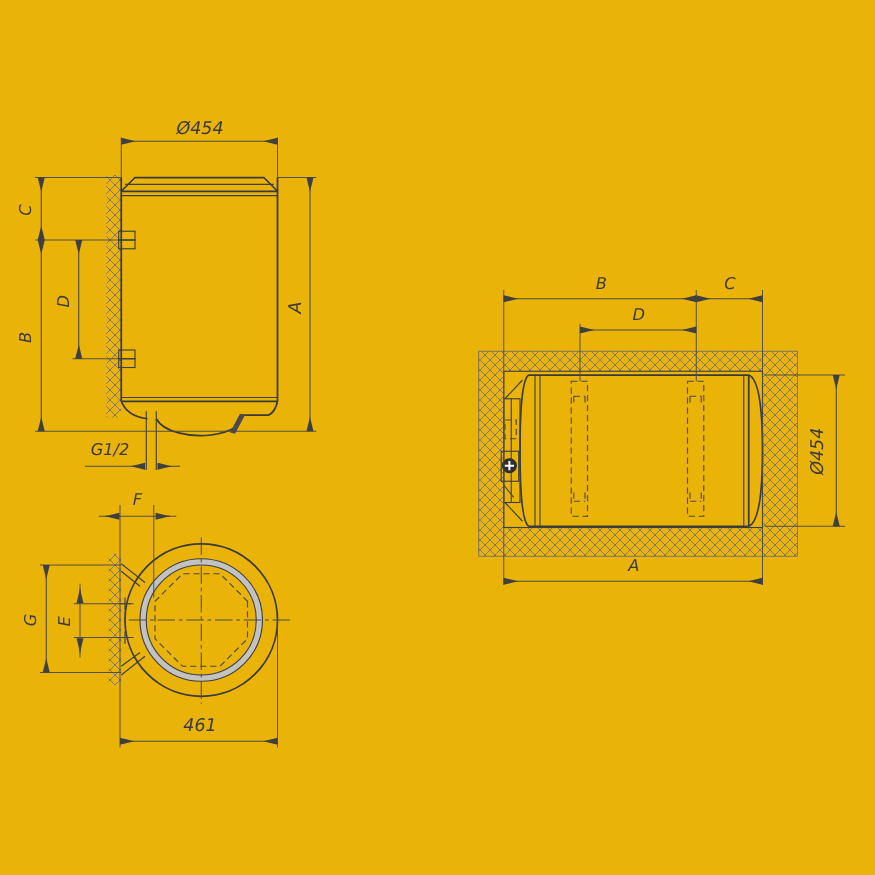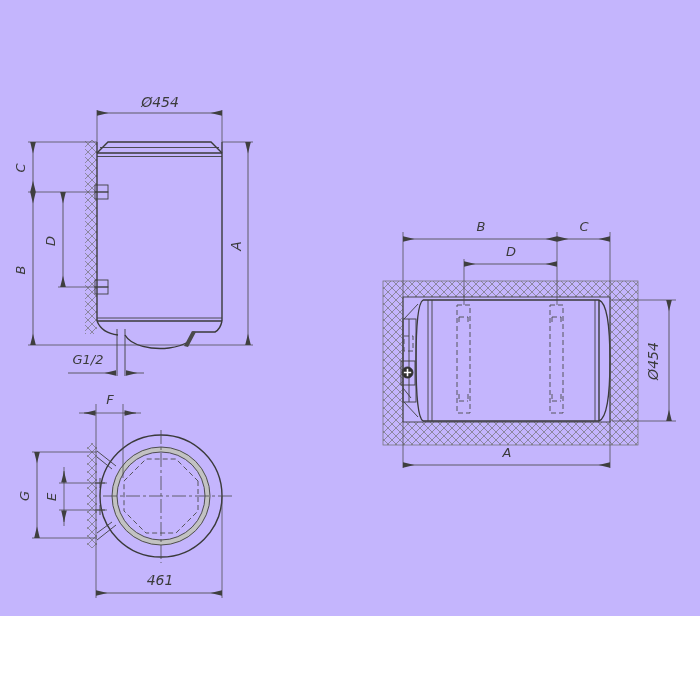--- a/index.html
+++ b/index.html
@@ -1,16 +1,16 @@
 <!DOCTYPE html>
 <html><head>
 <meta charset="utf-8">
 <style>
   html,body{margin:0;padding:0;background:#ffffff;}
-  .canvas{position:relative;width:700px;height:616px;background:#c4b5fd;overflow:hidden;
+  .canvas{position:relative;width:700px;height:700px;background:#eab308;overflow:hidden;
           font-family:"DejaVu Sans",sans-serif;}
   svg{display:block;}
   .dimtext{font-family:"DejaVu Sans",sans-serif;font-style:italic;font-size:14px;fill:#3b3b3b;}
   .dimtext.small{font-size:13px;}
   .outline{stroke:#3a3a3a;stroke-width:1.4;fill:none;}
   .thin{stroke:#3f3f3f;stroke-width:0.9;fill:none;}
   .dim{stroke:#4a4a4a;stroke-width:0.85;fill:none;}
   .ext{stroke:#4a4a4a;stroke-width:0.75;fill:none;}
   .dashed{stroke:#4a4a4a;stroke-width:0.9;fill:none;stroke-dasharray:5 3;}
   .centerline{stroke:#4a4a4a;stroke-width:0.8;fill:none;stroke-dasharray:14 3 3 3;}

